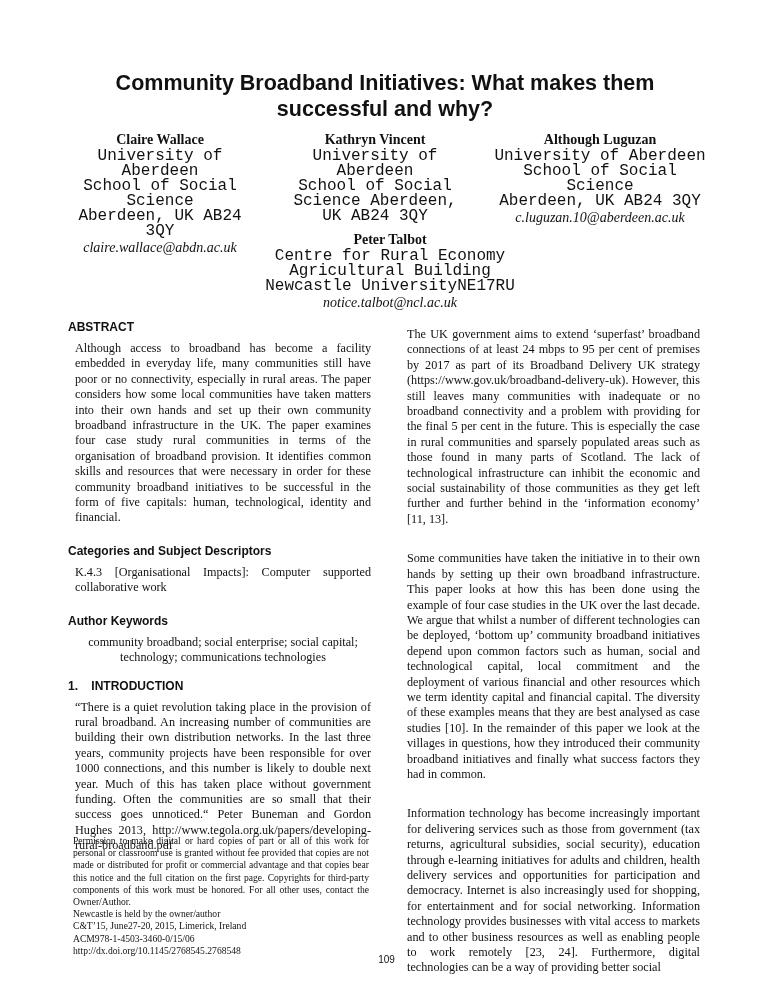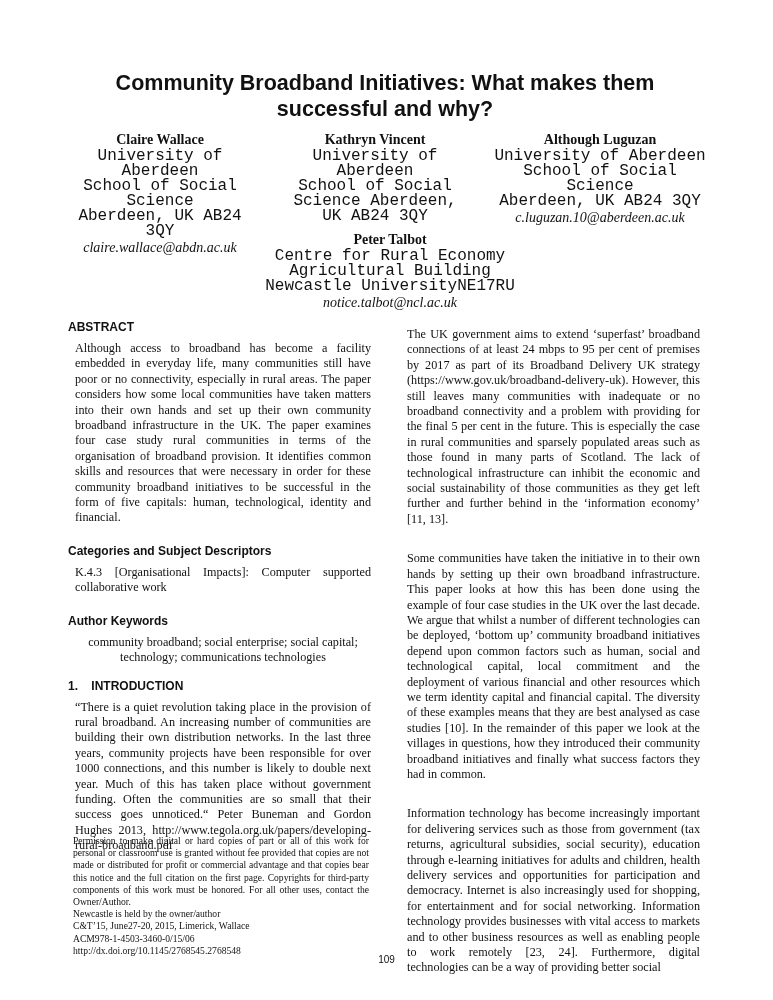--- a/index.html
+++ b/index.html
@@ -79,21 +79,21 @@
     <div class="heading">Author Keywords</div>
     <p class="para" style="text-align:center">community broadband; social enterprise; social capital; technology; communications technologies</p>
     <div style="height:6px"></div>
     <div class="heading">1.&nbsp;&nbsp;&nbsp;&nbsp;INTRODUCTION</div>
     <p class="para italic">“There is a quiet revolution taking place in the provision of rural broadband. An increasing number of communities are building their own distribution networks. In the last three years, community projects have been responsible for over 1000 connections, and this number is likely to double next year.  Much of this has taken place without government funding. Often the communities are so small that their success goes unnoticed.“  Peter Buneman and Gordon Hughes 2013, http://www.tegola.org.uk/papers/developing-rural-broadband.pdf</p>
   </div>
 
   <div class="perm">
     <p>Permission to make digital or hard copies of part or all of this work for personal or classroom use is granted without fee provided that copies are not made or distributed for profit or commercial advantage and that copies bear this notice and the full citation on the first page. Copyrights for third-party components of this work must be honored. For all other uses, contact the Owner/Author.</p>
     <p>Newcastle is held by the owner/author</p>
-    <p><span class="italic">C&amp;T’15</span><span>, June27-20, 2015, Limerick, Wallace</span></p>
+    <p><span class="italic">C&amp;T’15</span><span>, June27-20, 2015, Limerick, Ireland</span></p>
     <p>ACM978-1-4503-3460-0/15/06</p>
     <p>http://dx.doi.org/10.1145/2768545.2768548</p>
   </div>
 
   <div class="col col-right">
     <p class="para">The UK government  aims to extend ‘superfast’ broadband connections of at least 24 mbps to 95 per cent of premises by 2017 as part of its Broadband Delivery UK strategy (https://www.gov.uk/broadband-delivery-uk).    However, this still leaves many communities with inadequate or no broadband connectivity and a problem with providing for the final 5 per cent in the future.  This is especially the case in rural communities and sparsely populated areas such as those found in many parts of  Scotland.  The lack of technological infrastructure can inhibit the economic and social sustainability of those communities as they get left further and further behind in the ‘information economy’ [11, 13].</p>
     <div class="gap-s"></div>
     <p class="para">Some communities have taken the initiative in to their own hands by setting up their own broadband infrastructure. This paper looks at how this has been done using the example of four case studies in the UK over the last decade. We argue that whilst a number of different technologies can be deployed, ‘bottom up’ community broadband initiatives depend upon common factors such as human,  social and technological capital, local commitment and the deployment of various financial and other resources which we term identity capital and financial capital.  The diversity of these examples means that they are best analysed as case studies [10]. In the remainder of this paper we look at the villages in questions, how they introduced their community broadband initiatives and finally what success factors they had in common.</p>
     <div class="gap-s"></div>
     <p class="para">Information technology has become increasingly important for delivering services such as those from government  (tax returns, agricultural subsidies, social security), education through e-learning initiatives for adults and children, health delivery services and opportunities for participation and democracy.  Internet is also increasingly used for shopping, for entertainment and for social networking.   Information technology provides businesses with vital access to markets and to other business resources as well as enabling people to work remotely [23, 24].   Furthermore, digital technologies can be a way of providing better social</p>

